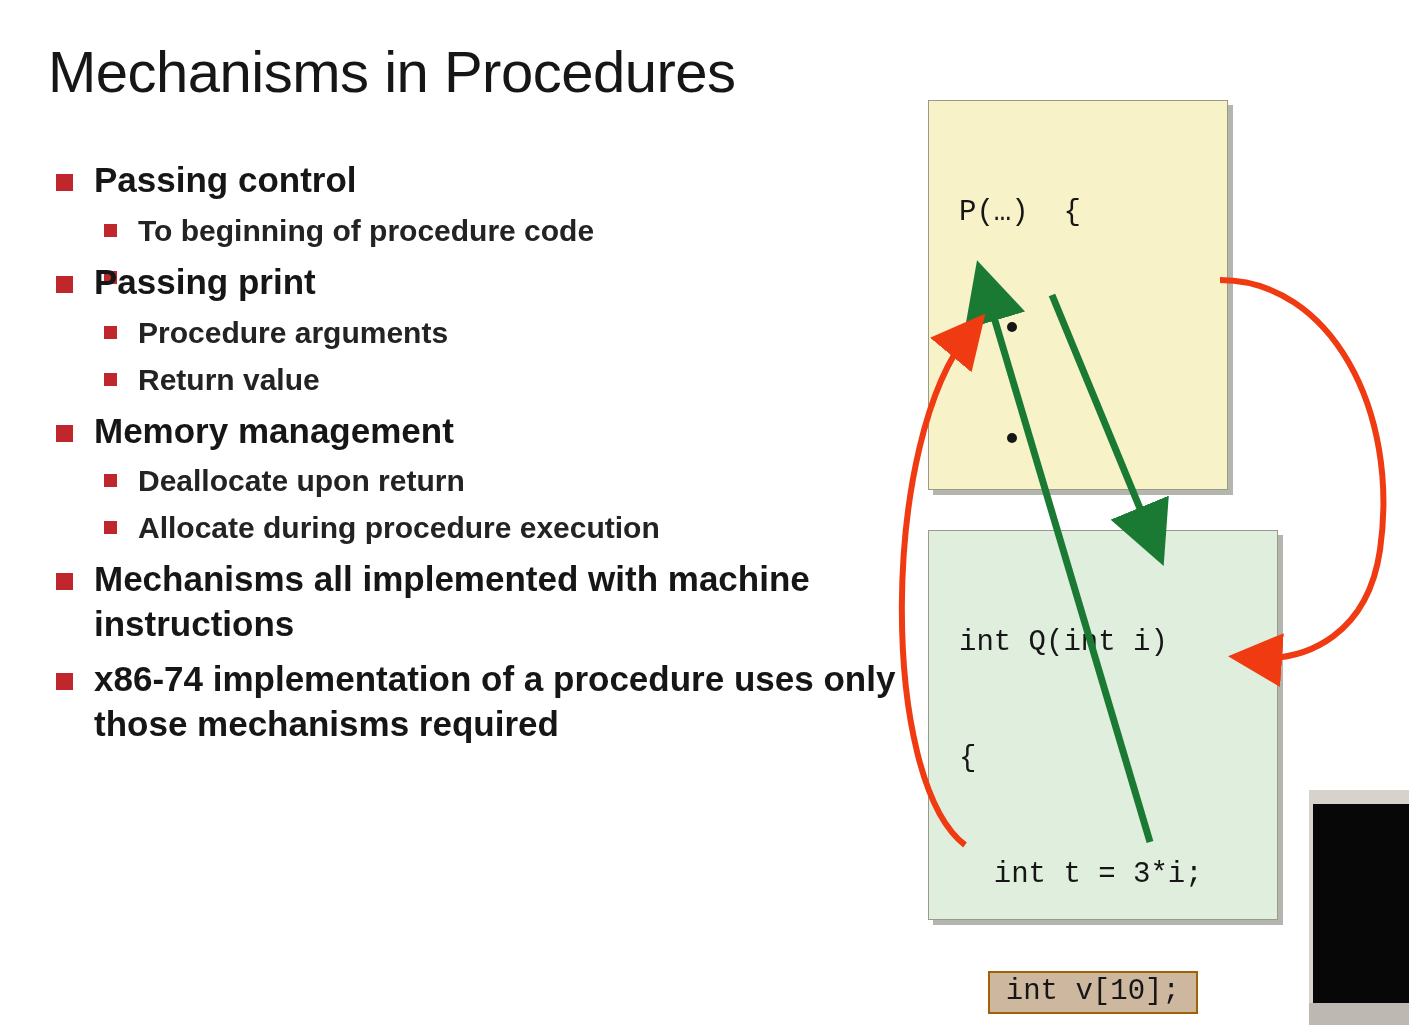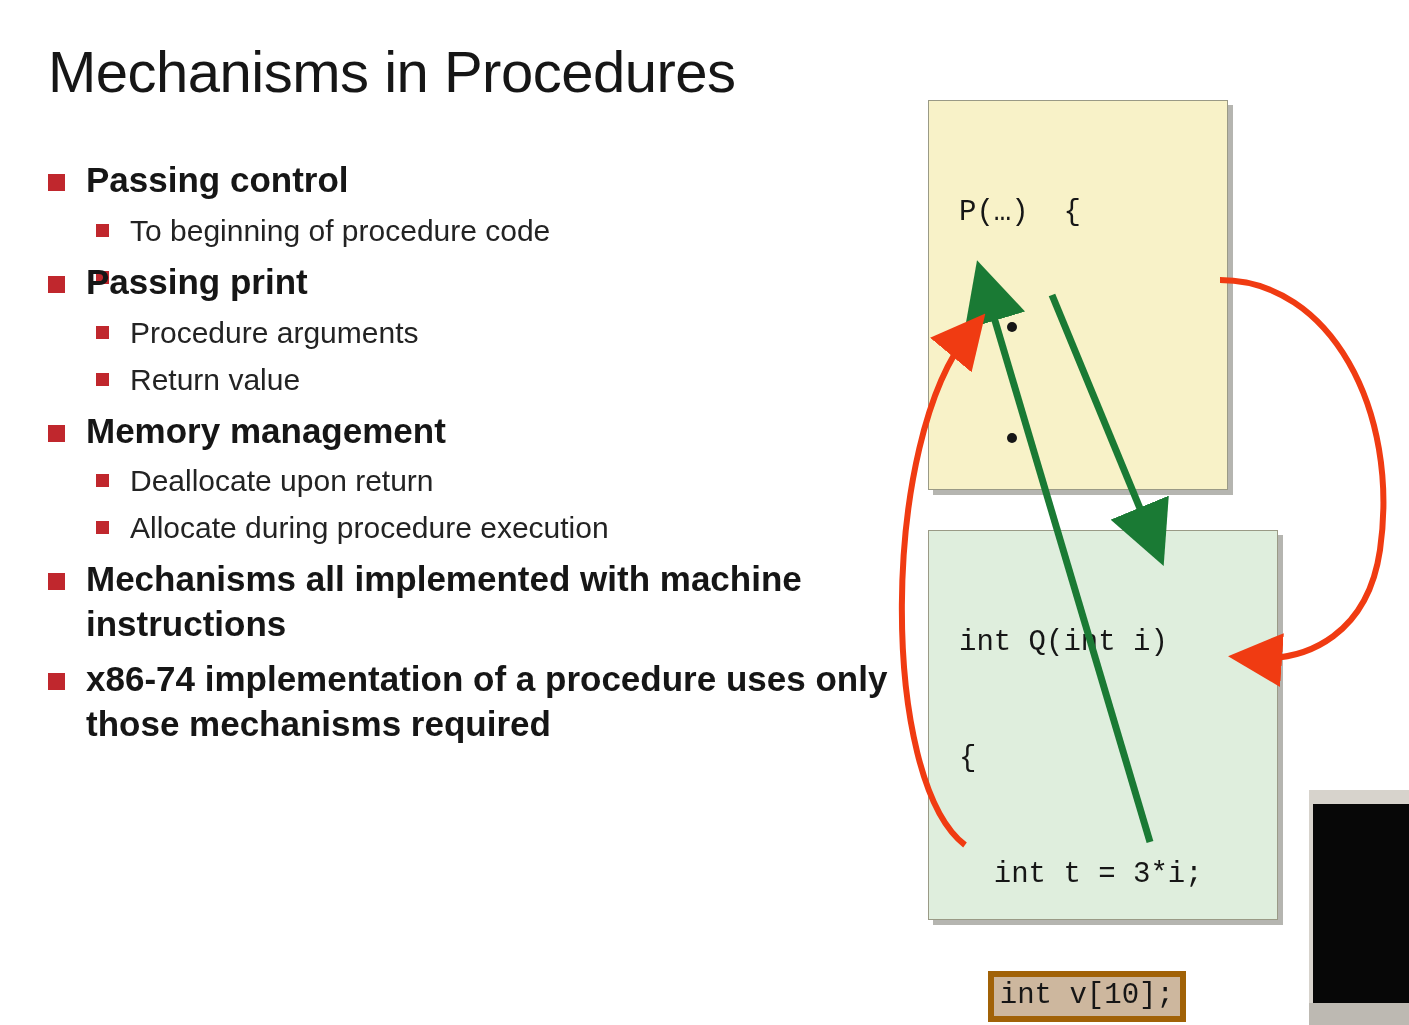--- a/index.html
+++ b/index.html
@@ -23,21 +23,21 @@
     top: 38px;
     font-size: 58px;
     font-weight: normal;
     letter-spacing: -0.5px;
     color: #161616;
     white-space: nowrap;
   }
 
   #bullet-list {
     position: absolute;
-    left: 44px;
+    left: 52px;
     top: 148px;
     width: 870px;
   }
 
   .bullet-l1 {
     position: relative;
     padding-left: 42px;
     font-size: 35px;
     font-weight: bold;
     color: #161616;
@@ -51,21 +51,21 @@
     top: 16px;
     width: 17px;
     height: 17px;
     background: #c0272d;
   }
 
   .bullet-l2 {
     position: relative;
     padding-left: 86px;
     font-size: 30px;
-    font-weight: normal;
+    font-weight: bold;
     color: #232323;
     line-height: 1.3;
     margin-top: 8px;
     margin-bottom: 8px;
   }
   .bullet-l2 .marker {
     position: absolute;
     left: 52px;
     top: 13px;
     width: 13px;
@@ -122,22 +122,22 @@
     top: 12px;
     width: 10px;
     height: 10px;
     border-radius: 50%;
     background: #161616;
   }
 
   #highlight-box {
     display: inline-block;
     background: #cdb79e;
-    border: 6px solid #a16207;
-    padding: 0 6px;
+    border: 2px solid #a16207;
+    padding: 0 16px;
     margin-left: -6px;
     text-align: right;
   }
 
   svg#arrows {
     position: absolute;
     left: 0;
     top: 0;
     width: 500px;
     height: 880px;

